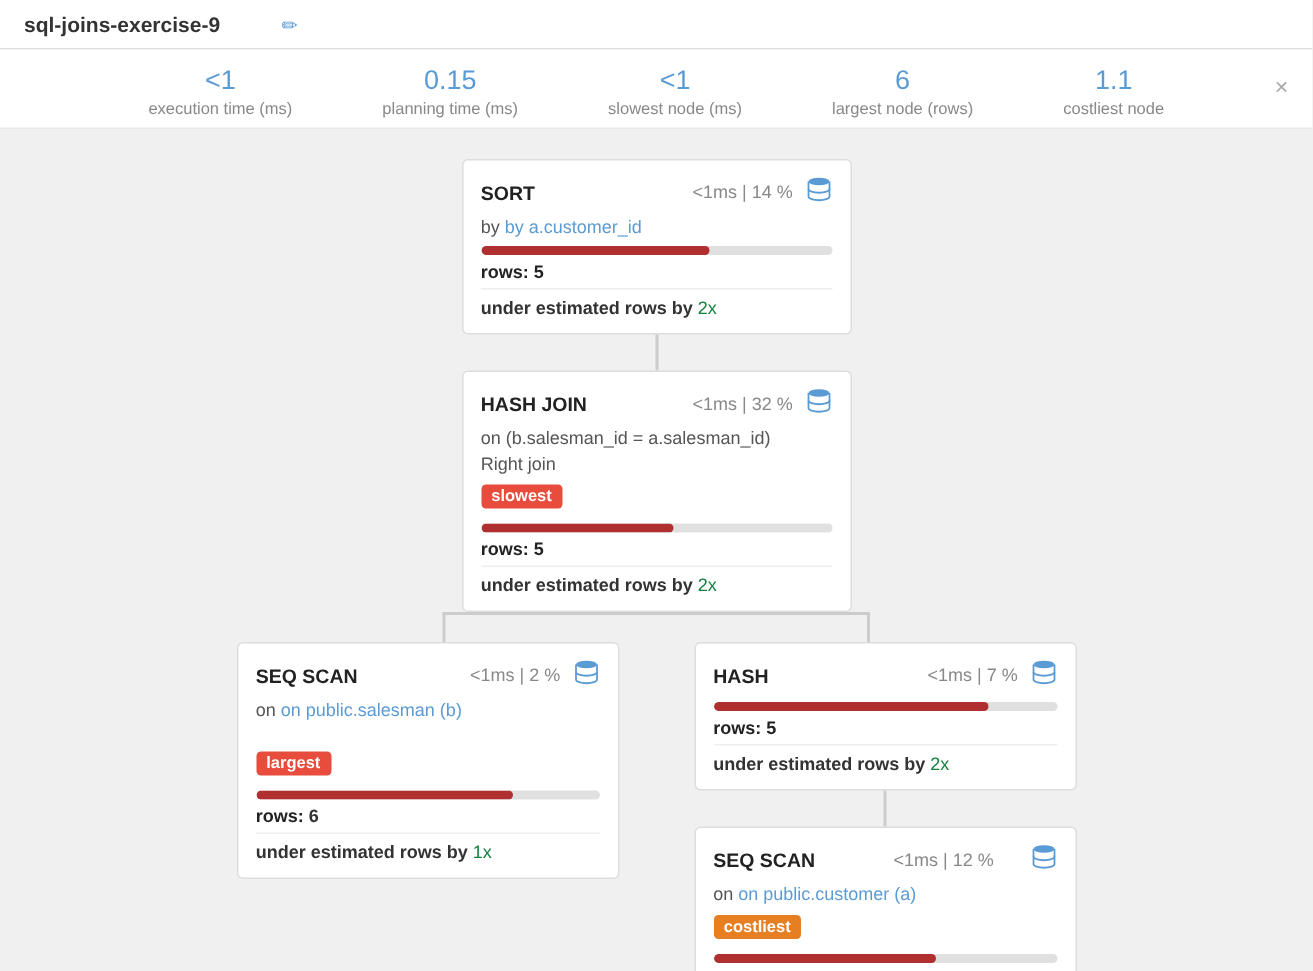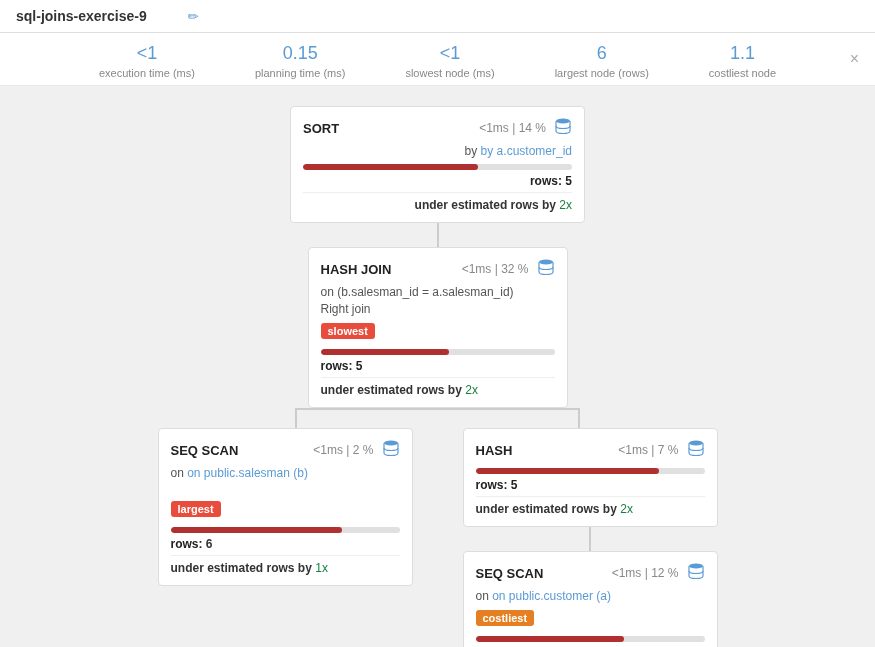--- a/index.html
+++ b/index.html
@@ -172,21 +172,21 @@
     }
 
     
     .tree-wrapper {
       display: flex;
       flex-direction: column;
       align-items: center;
       width: 100%;
     }
 
-    .sort-node { width: 295px; text-align: right; }
+    .sort-node { width: 260px; }
     .hash-join-node { width: 260px; margin-top: 0; }
 
     .connector-v {
       width: 2px;
       height: 24px;
       background: #ccc;
       margin: 0 auto;
     }
 
     .bottom-nodes {
@@ -365,21 +365,21 @@
           <div class="under-estimated">
             <strong>under estimated rows by</strong> <span class="multiplier">2x</span>
           </div>
         </div>
 
         <div class="connector-v"></div>
 
         <div class="node-card seq-scan-customer">
           <div class="node-header">
             <span class="node-type">SEQ SCAN</span>
-            <div style="display:flex;align-items:center;gap:8px">
+            <div style="display:flex;align-items:center;gap:24px">
               <span class="node-stats">&lt;1ms | 12 %</span>
               <span class="db-icon">
                 <svg width="18" height="18" viewBox="0 0 18 18" fill="none">
                   <ellipse cx="9" cy="4" rx="7" ry="2.5" fill="#5b9bd5"></ellipse>
                   <path d="M2 4v5c0 1.38 3.13 2.5 7 2.5s7-1.12 7-2.5V4" stroke="#5b9bd5" stroke-width="1.2" fill="none"></path>
                   <path d="M2 9v5c0 1.38 3.13 2.5 7 2.5s7-1.12 7-2.5V9" stroke="#5b9bd5" stroke-width="1.2" fill="none"></path>
                 </svg>
               </span>
             </div>
           </div>

